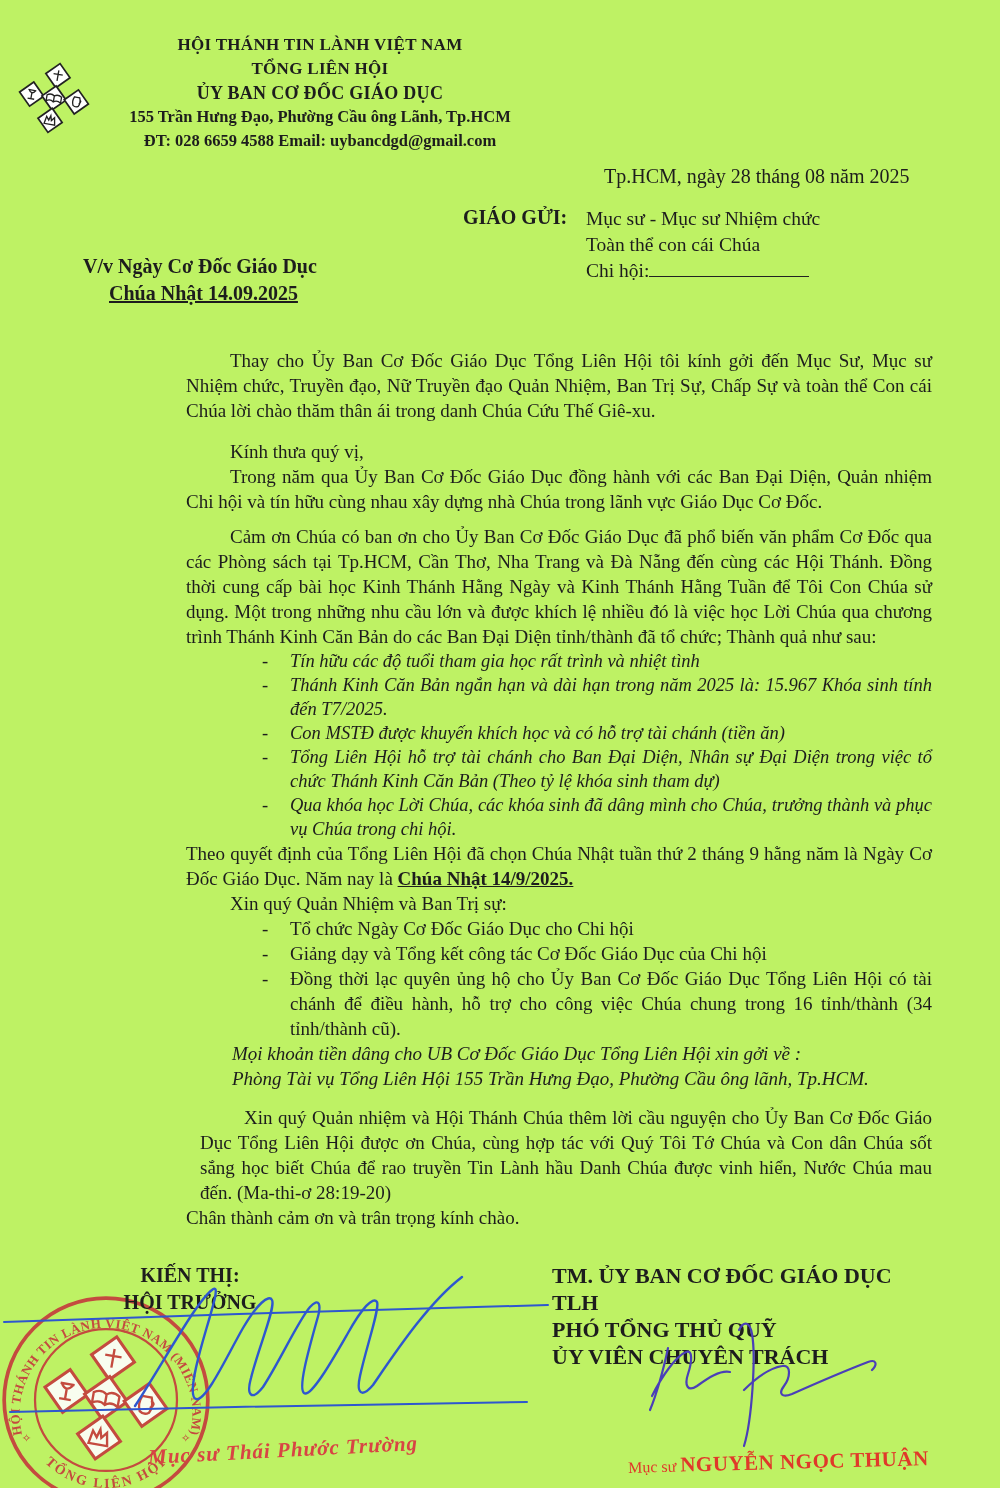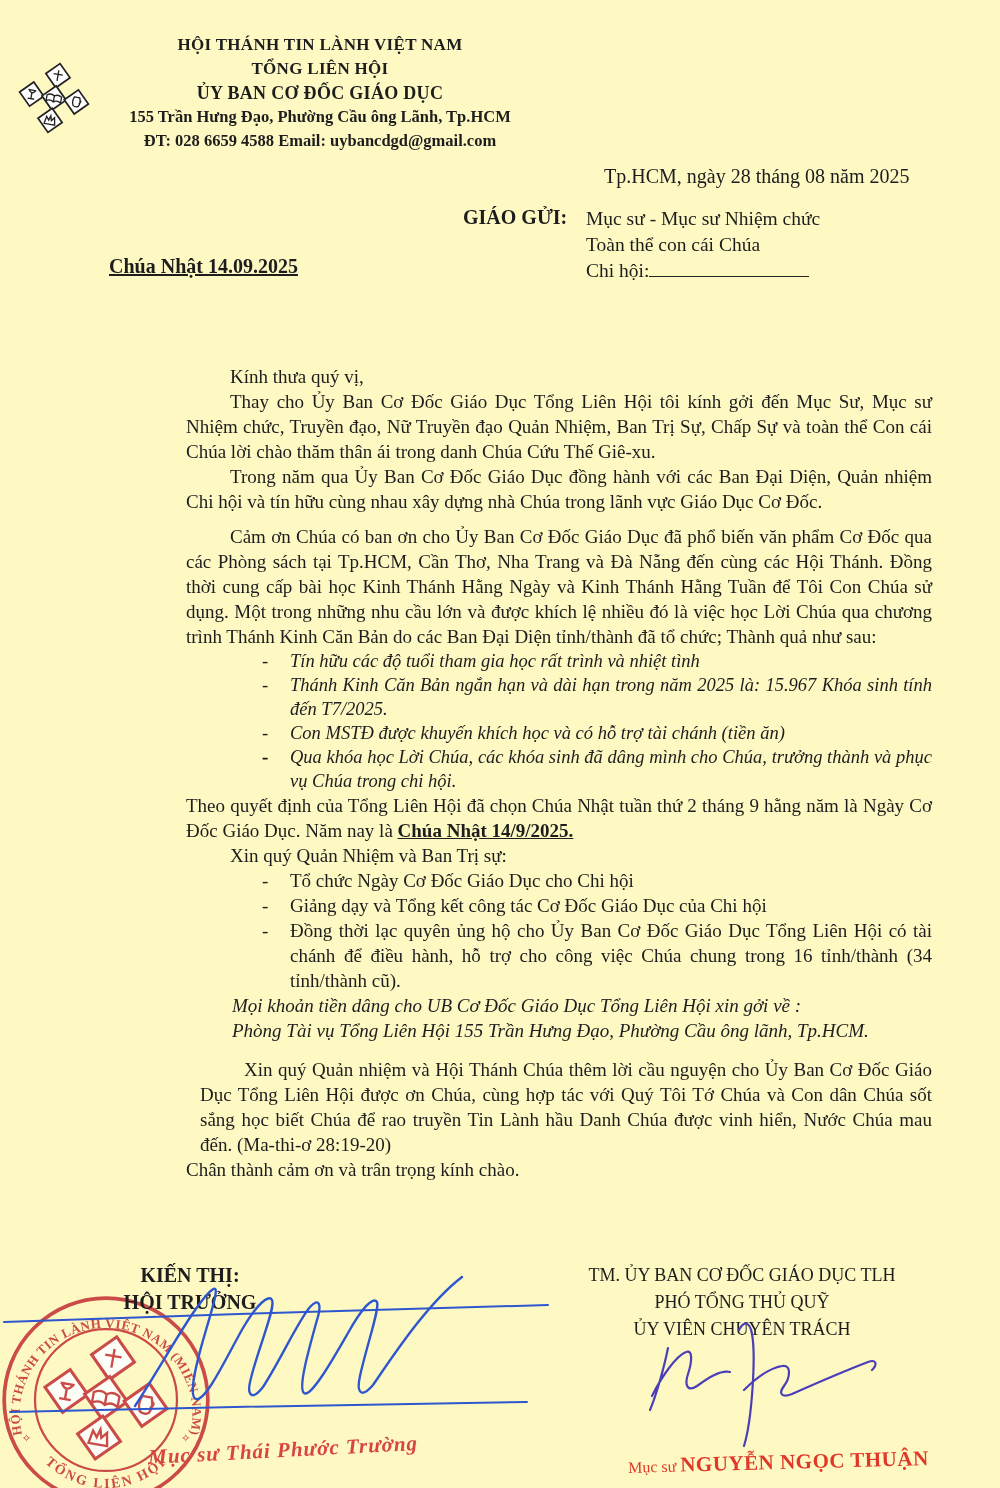--- a/index.html
+++ b/index.html
@@ -1,17 +1,17 @@
 <!DOCTYPE html>
 <html><head>
 <meta charset="utf-8">
 <style>
   html,body{margin:0;padding:0;background:#e8e8e8;}
   .page{
-    position:relative;width:1000px;height:1488px;background:#fef9c3;
+    position:relative;width:1000px;height:1488px;background:#bef264;
     overflow:hidden;margin:0 auto;
     font-family:"Liberation Serif","DejaVu Serif",serif;
     color:#1d1d1d;
   }
   
   .logo-svg{position:absolute;left:14px;top:54px;width:80px;height:88px;color:#222;}
   .head-block{position:absolute;left:96px;top:33px;width:448px;text-align:center;font-weight:bold;line-height:24px;}
   .head-org1{font-size:17px;letter-spacing:.3px;}
   .head-org2{font-size:17px;letter-spacing:.3px;}
   .head-org3{font-size:18px;letter-spacing:.3px;}
@@ -33,22 +33,22 @@
   .ul{margin:0;}
   .li{position:relative;padding-left:104px;text-align:justify;}
   .li .dash{position:absolute;left:76px;top:0;}
   .ul.italic{font-style:italic;font-size:18.5px;line-height:24px;}
   .donation{font-style:italic;margin-left:46px;line-height:25px;}
   .bu{font-weight:bold;text-decoration:underline;}
   .intro-line{text-indent:44px;}
   
   .attest{position:absolute;left:95px;top:1262px;width:190px;text-align:center;
           font-size:20px;font-weight:bold;line-height:27px;z-index:2;}
-  .signer{position:absolute;left:552px;top:1262px;width:380px;text-align:center;
-          font-size:18px;font-weight:normal;line-height:27px;z-index:2;}
+  .signer{position:absolute;left:552px;top:1262px;width:380px;text-align:left;
+          font-size:22px;font-weight:bold;line-height:27px;z-index:2;}
   .stamp-svg{position:absolute;left:-2px;top:1292px;width:216px;height:216px;z-index:1;opacity:.9;}
   .ink{position:absolute;z-index:3;pointer-events:none;}
   .ink-left{left:0;top:1256px;width:560px;height:180px;}
   .ink-right{left:630px;top:1310px;width:280px;height:150px;}
   .name-script{position:absolute;left:148px;top:1438px;z-index:3;color:#d84444;
     font-style:italic;font-weight:bold;font-size:21px;letter-spacing:1px;transform:rotate(-3deg);}
   .name-print{position:absolute;left:628px;top:1450px;z-index:3;color:#e0392a;transform:rotate(-1.5deg);white-space:nowrap;}
   .name-print .pfx{font-size:16px;}
   .name-print .nm{font-size:21px;font-weight:bold;letter-spacing:.5px;}
   .stamp-text{font-family:"Liberation Serif",serif;font-weight:bold;}
@@ -92,36 +92,37 @@
   <div class="dateline">Tp.HCM, ngày 28 tháng 08 năm 2025</div>
 
   <div class="recip-label">GIÁO GỬI:</div>
   <div class="recip-lines">
     <div>Mục sư - Mục sư Nhiệm chức</div>
     <div>Toàn thể con cái Chúa</div>
     <div><span>Chi hội:</span><span class="blank-line"></span></div>
   </div>
 
   <div class="subject">
+    <div>V/v Ngày Cơ Đốc Giáo Dục</div>
     <div class="l2">Chúa Nhật 14.09.2025</div>
   </div>
 
   <div class="body-col">
+    <p class="para">Thay cho Ủy Ban Cơ Đốc Giáo Dục Tổng Liên Hội tôi kính gởi đến Mục Sư, Mục sư Nhiệm chức, Truyền đạo, Nữ Truyền đạo Quản Nhiệm, Ban Trị Sự, Chấp Sự và toàn thể Con cái Chúa lời chào thăm thân ái trong danh Chúa Cứu Thế Giê-xu.</p>
+
     <p class="para gap16">Kính thưa quý vị,</p>
-
-    <p class="para">Thay cho Ủy Ban Cơ Đốc Giáo Dục Tổng Liên Hội tôi kính gởi đến Mục Sư, Mục sư Nhiệm chức, Truyền đạo, Nữ Truyền đạo Quản Nhiệm, Ban Trị Sự, Chấp Sự và toàn thể Con cái Chúa lời chào thăm thân ái trong danh Chúa Cứu Thế Giê-xu.</p>
     <p class="para">Trong năm qua Ủy Ban Cơ Đốc Giáo Dục đồng hành với các Ban Đại Diện, Quản nhiệm Chi hội và tín hữu cùng nhau xây dựng nhà Chúa trong lãnh vực Giáo Dục Cơ Đốc.</p>
 
     <p class="para gap10">Cảm ơn Chúa có ban ơn cho Ủy Ban Cơ Đốc Giáo Dục đã phổ biến văn phẩm Cơ Đốc qua các Phòng sách tại Tp.HCM, Cần Thơ, Nha Trang và Đà Nẵng đến cùng các Hội Thánh. Đồng thời cung cấp bài học Kinh Thánh Hằng Ngày và Kinh Thánh Hằng Tuần để Tôi Con Chúa sử dụng. Một trong những nhu cầu lớn và được khích lệ nhiều đó là việc học Lời Chúa qua chương trình Thánh Kinh Căn Bản do các Ban Đại Diện tỉnh/thành đã tổ chức; Thành quả như sau:</p>
 
     <div class="ul italic">
       <div class="li"><span class="dash">-</span><span>Tín hữu các độ tuổi tham gia học rất trình và nhiệt tình</span></div>
       <div class="li"><span class="dash">-</span><span>Thánh Kinh Căn Bản ngắn hạn và dài hạn trong năm 2025 là: </span><span class="u">15.967</span><span> Khóa sinh tính đến T7/2025.</span></div>
       <div class="li"><span class="dash">-</span><span>Con MSTĐ được khuyến khích học và có hỗ trợ tài chánh (tiền ăn)</span></div>
-      <div class="li"><span class="dash">-</span></div>
+      <div class="li"><span class="dash">-</span><span>Tổng Liên Hội hỗ trợ tài chánh cho Ban Đại Diện, Nhân sự Đại Diện trong việc tổ chức Thánh Kinh Căn Bản (Theo tỷ lệ khóa sinh tham dự)</span></div>
       <div class="li"><span class="dash">-</span><span>Qua khóa học Lời Chúa, các khóa sinh đã dâng mình cho Chúa, trưởng thành và phục vụ Chúa trong chi hội.</span></div>
     </div>
 
     <p class="para noindent"><span>Theo quyết định của Tổng Liên Hội đã chọn Chúa Nhật tuần thứ 2 tháng 9 hằng năm là Ngày Cơ Đốc Giáo Dục. </span><span class="u">Năm nay là </span><span class="bu">Chúa Nhật 14/9/2025.</span></p>
 
     <div class="intro-line">Xin quý Quản Nhiệm và Ban Trị sự:</div>
 
     <div class="ul">
       <div class="li"><span class="dash">-</span><span>Tổ chức Ngày Cơ Đốc Giáo Dục cho Chi hội</span></div>
       <div class="li"><span class="dash">-</span><span>Giảng dạy và Tổng kết công tác Cơ Đốc Giáo Dục của Chi hội</span></div>

